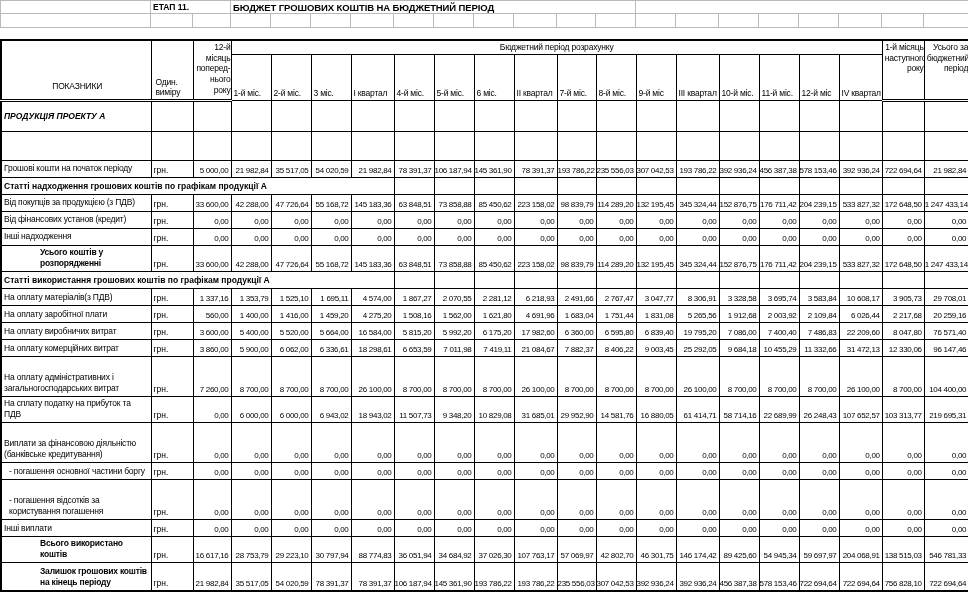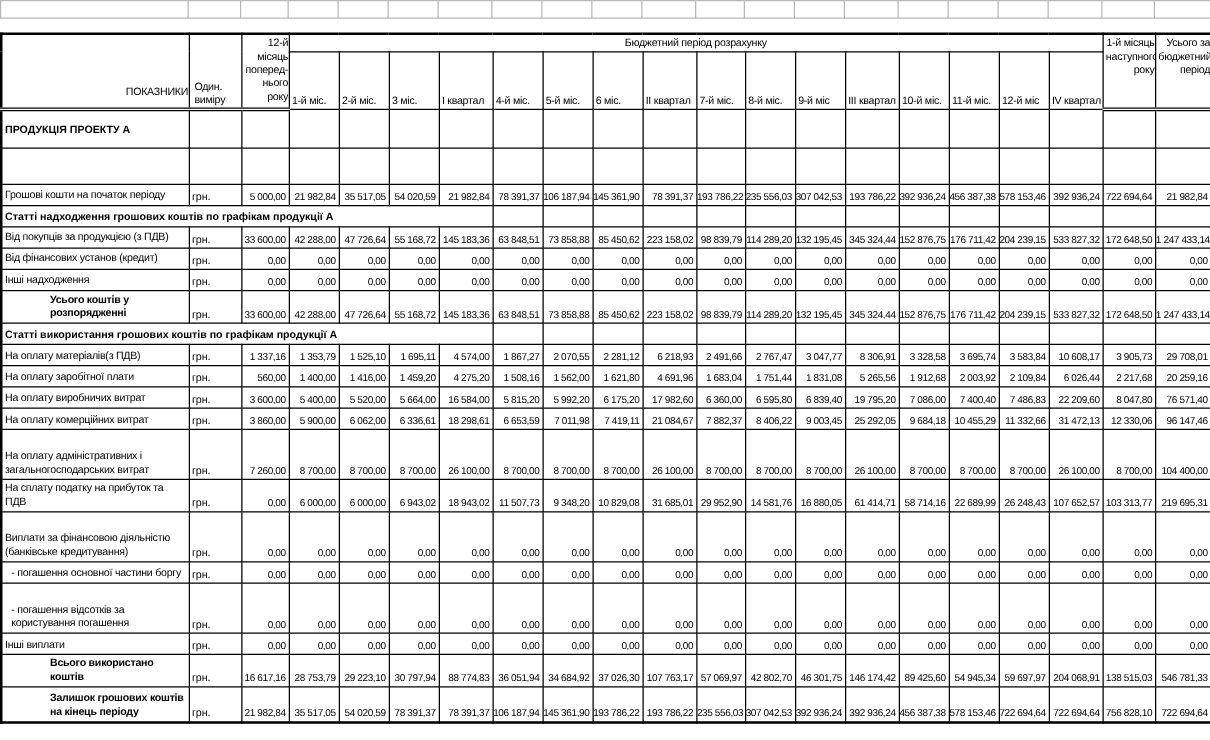--- a/index.html
+++ b/index.html
@@ -12,34 +12,34 @@
   #top-table tr.r2 td { height:14px; }
   #top-table .stage { font-weight:bold; }
   #top-table .doc-title { font-weight:bold; font-size:9.5px; letter-spacing:-0.1px; }
   .gap { height:11px; }
 
   
   #main-table { border:2px solid #000; }
   #main-table th, #main-table td { border:1px solid #000; overflow:hidden; }
   #main-table thead th { font-weight:normal; font-size:8.5px; letter-spacing:-0.2px; }
   .prelines { white-space:pre-line; }
-  .pokaznyky { vertical-align:bottom; text-align:right; padding:0 0 8px 2px; }
+  .pokaznyky { vertical-align:bottom; text-align:center; padding:0 0 8px 2px; }
   .unit-h { vertical-align:bottom; text-align:left; padding:0 0 2px 4px; }
   .prev-h, .next-h, .total-h { vertical-align:top; text-align:right; padding:1px 0 0 2px; line-height:1.25; }
   .period-h { height:14px; text-align:center; vertical-align:middle; }
   .h-cols th { height:46px; vertical-align:bottom; text-align:left; padding:0 0 2px 2px; white-space:nowrap; }
   .h-cols th, #main-table thead th[rowspan] { border-bottom:3px double #000; }
 
   tr.data { height:17px; }
   tr.data.tall { height:40px; }
   tr.data.bold.tall { height:29px; }
   tr.section { height:17px; }
   tr.section td { border-top:2px solid #000; border-bottom:2px solid #000; }
   tr.product { height:31px; }
-  tr.product td { border-bottom:3px double #000; }
+  tr.product td { border-bottom:3px double #000;font-style:italic; }
   tr.spacer { height:29px; }
   tr.thick-top td { border-top:2px solid #000; }
 
   .label-cell { font-size:8.5px; letter-spacing:-0.2px; text-align:left; vertical-align:bottom; padding:1px 1px 2px 2px; line-height:1.3; }
   .indent { padding-left:7px; }
   .unit-cell { font-size:8.5px; text-align:left; vertical-align:bottom; padding:0 0 2px 2px; }
   .num { font-size:8px; letter-spacing:-0.3px; text-align:right; vertical-align:bottom; padding:0 2px 2px 0; white-space:nowrap; }
   .sec-label { font-size:8.5px; font-weight:bold; text-align:left; vertical-align:middle; padding:0 0 0 2px; white-space:nowrap; }
   tr.bold .label-cell { font-weight:bold;padding-left:38px; }
 </style>
@@ -66,20 +66,26 @@
         <col style="width:40px">
         <col style="width:43px">
       <col style="width:40px">
         <col style="width:40px">
         <col style="width:40px">
         <col style="width:43px">
       <col style="width:42px">
         <col style="width:45px">
     </colgroup>
     <tbody>
+        <tr>
+      <td></td>
+      <td colspan="2" class="stage">ЕТАП 11.</td>
+      <td colspan="10" class="doc-title">БЮДЖЕТ ГРОШОВИХ КОШТІВ НА БЮДЖЕТНИЙ ПЕРІОД</td>
+      <td colspan="8"></td>
+    </tr>
     <tr class="r2">
       <td></td>
           <td></td>
           <td></td>
           <td></td>
           <td></td>
           <td></td>
           <td></td>
           <td></td>
           <td></td>

